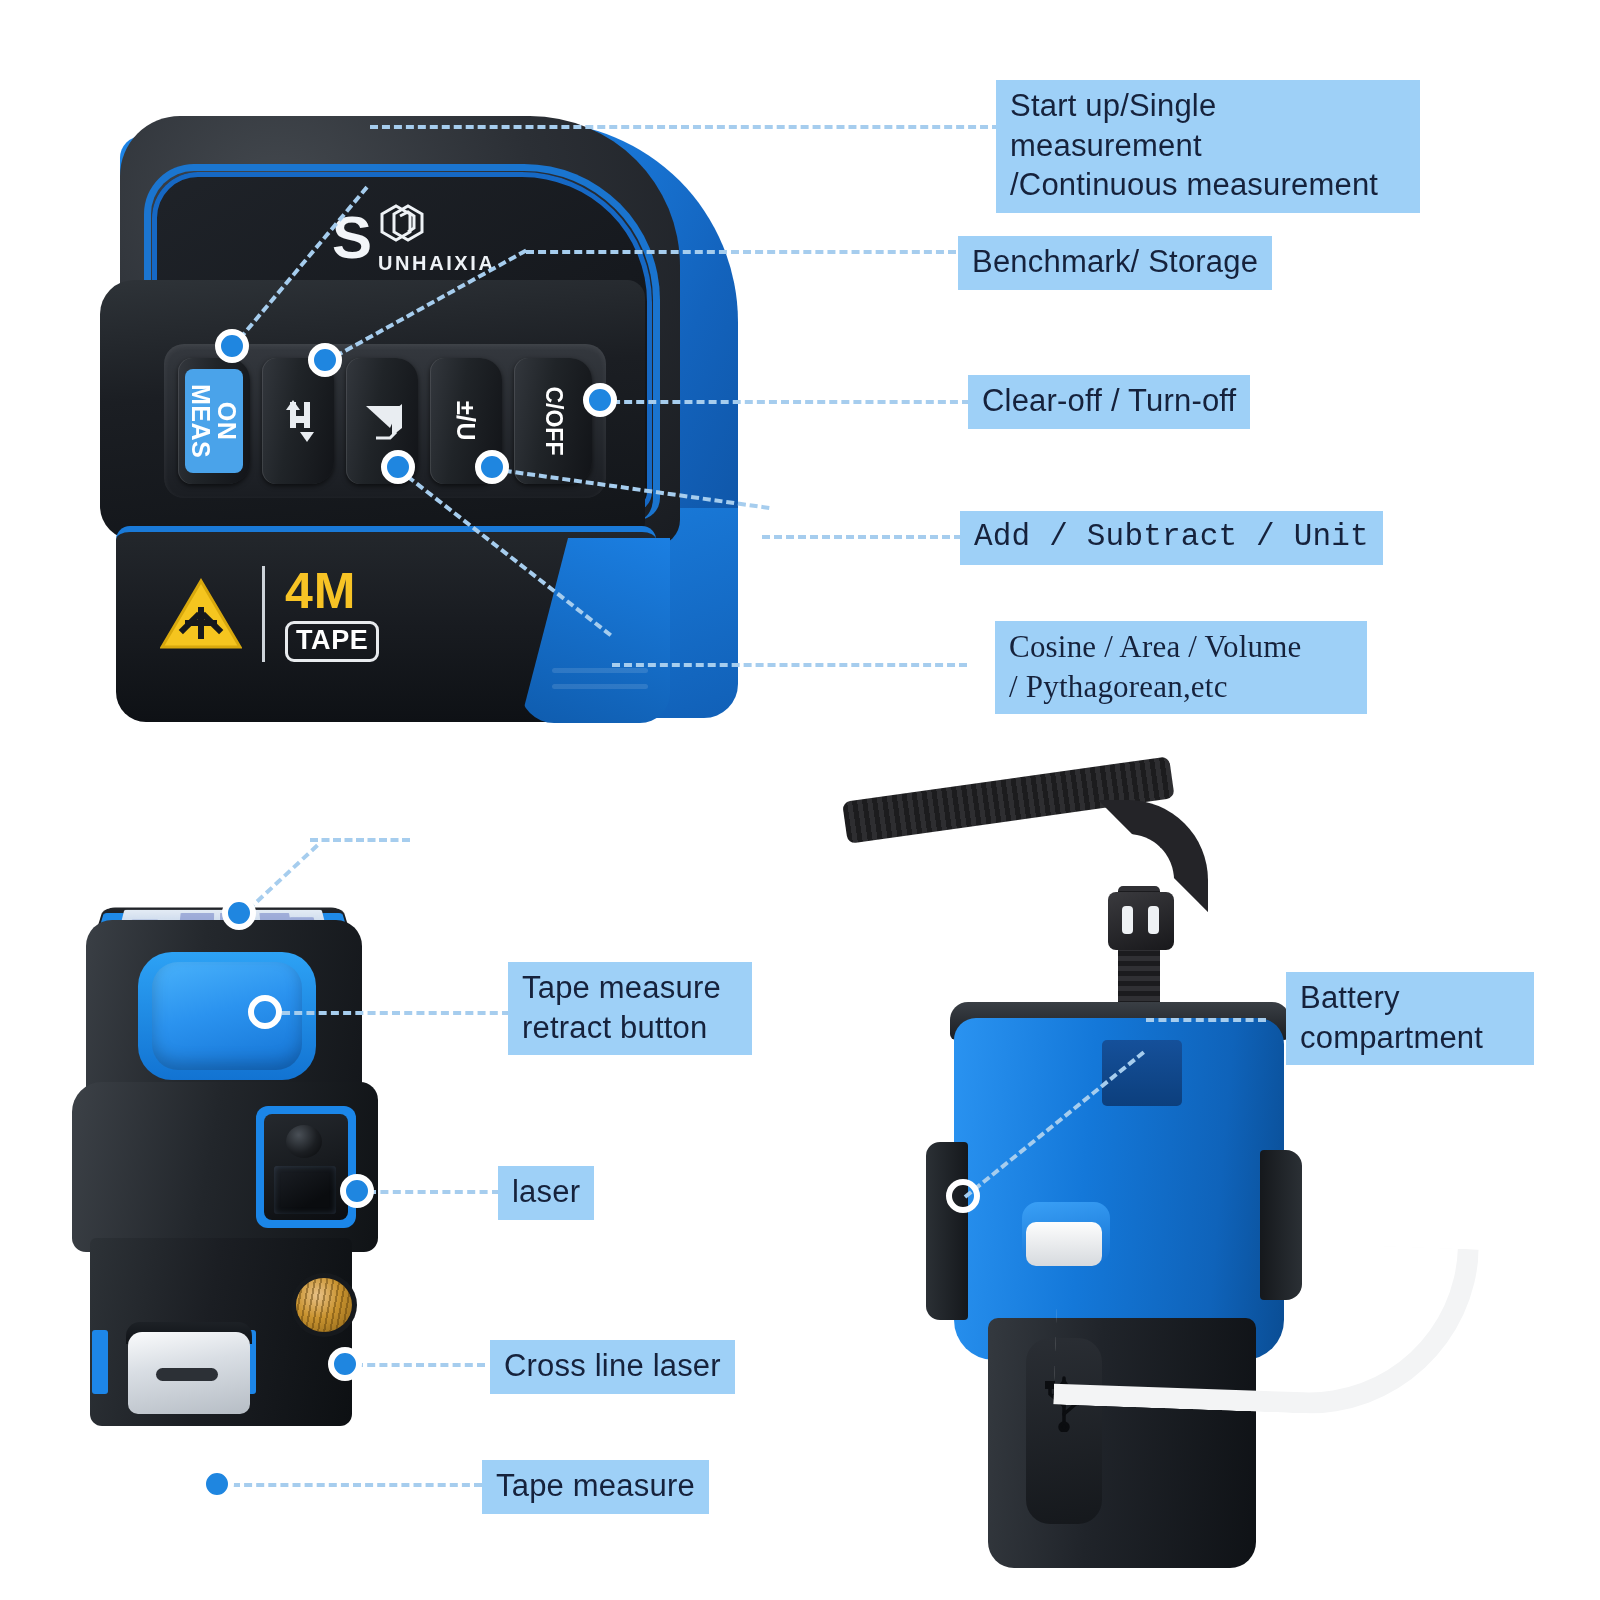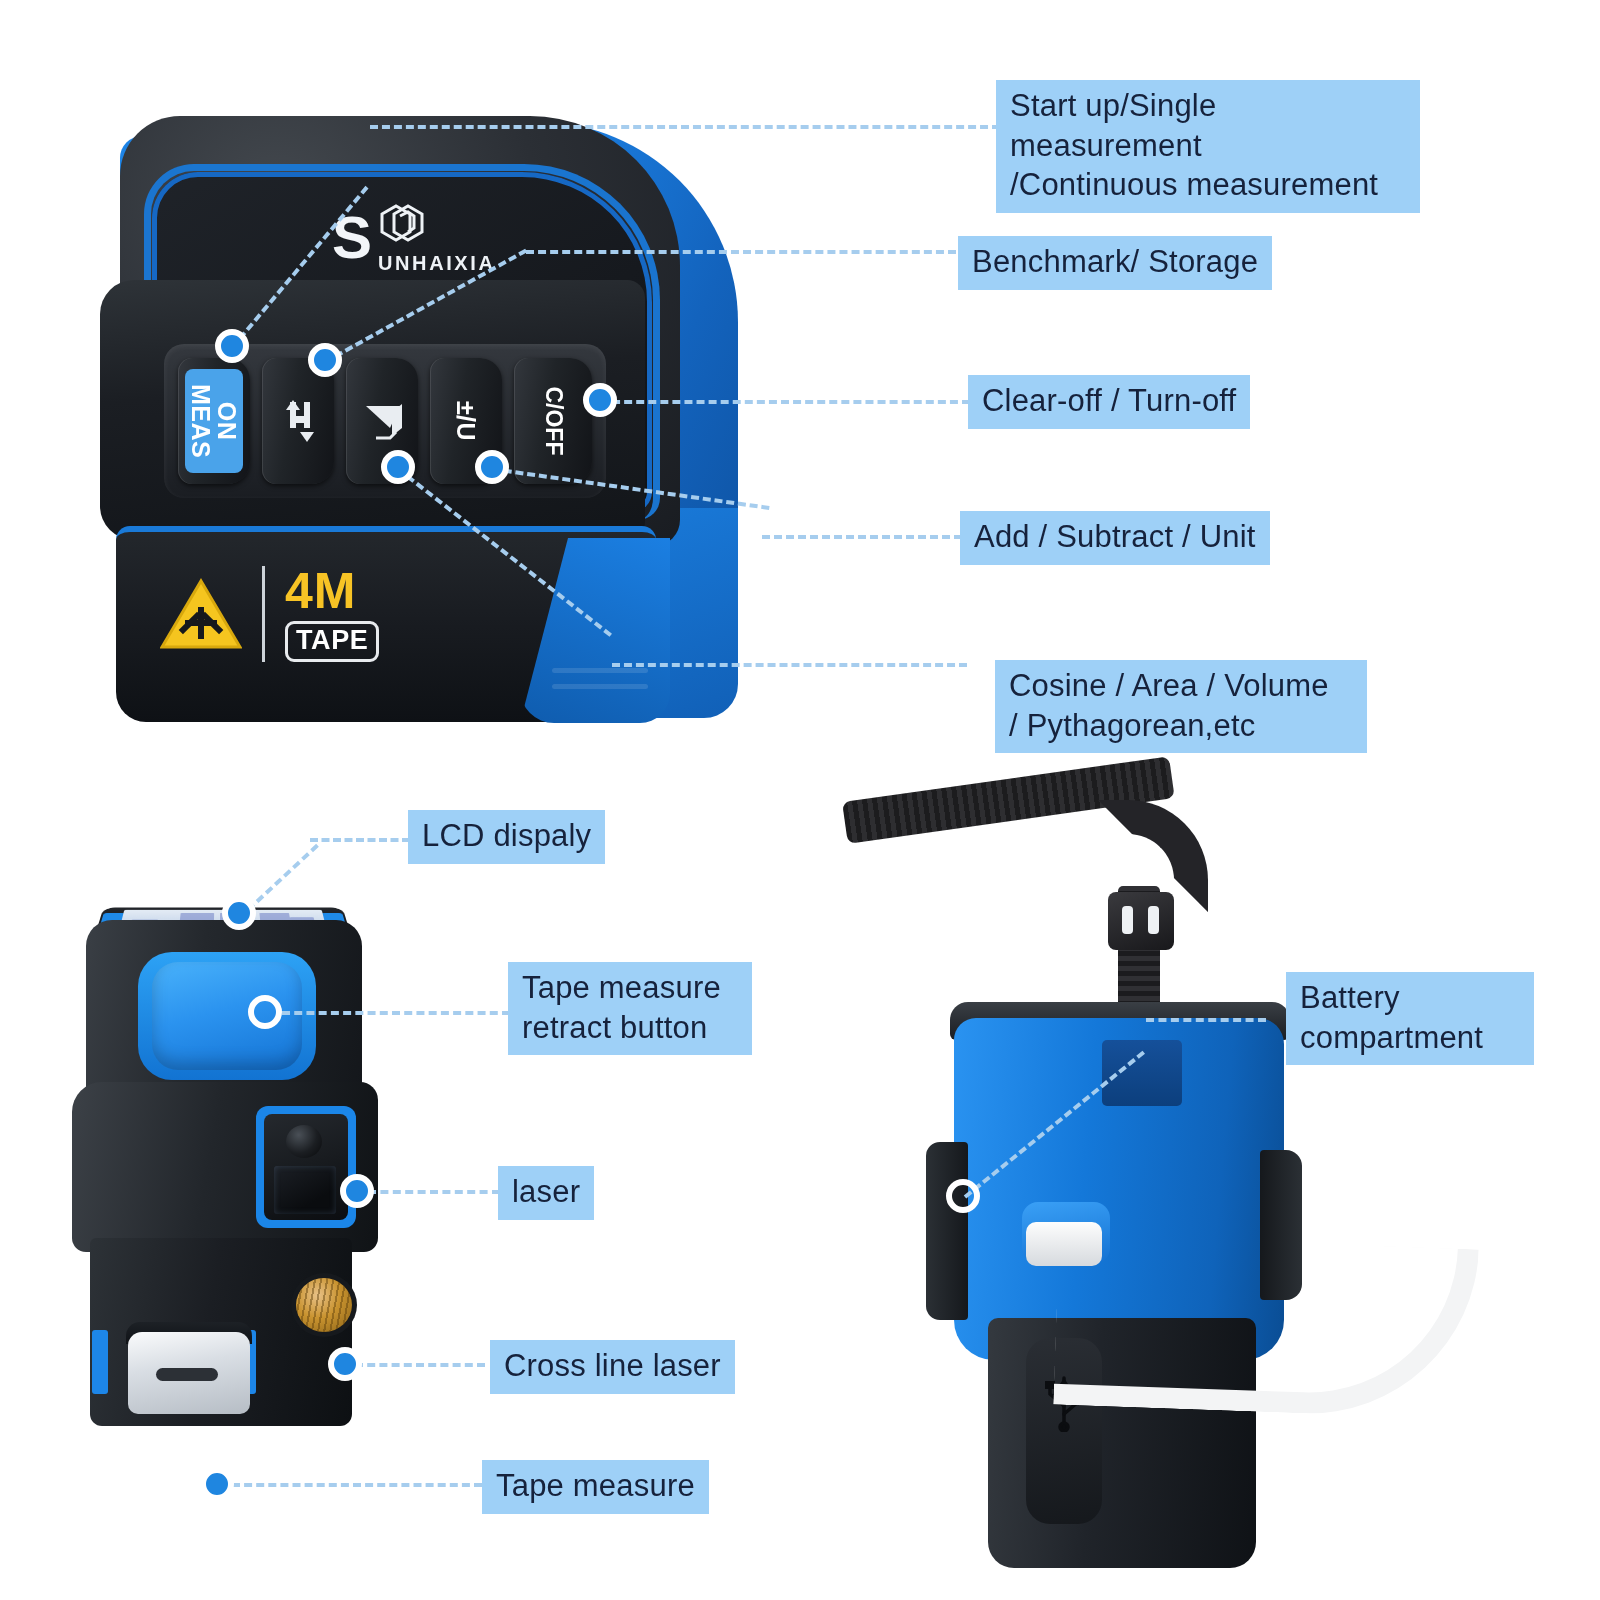--- a/index.html
+++ b/index.html
@@ -533,25 +533,24 @@
   <div class="dot" style="left:200px; top:1467px;"></div>
 
   <div class="dline" style="left:965px; top:1195px; width:230px; transform: rotate(-39deg);"></div>
   <div class="dline" style="left:1146px; top:1018px; width:120px;"></div>
   <div class="dot ring" style="left:946px; top:1179px;"></div>
 
   <div class="label" style="left:996px; top:80px; width:424px;">Start up/Single measurement
 /Continuous measurement</div>
   <div class="label" style="left:958px; top:236px;">Benchmark/ Storage</div>
   <div class="label" style="left:968px; top:375px;">Clear-off / Turn-off</div>
-  <div class="label" style="left:960px; top:511px;">Add / Subtract / Unit</div>
-  <div class="label" style="left:995px; top:660px; width:372px;">Cosine / Area / Volume
+  <div class="label" style="left:960px; top:511px;font-family:Liberation Mono, monospace;">Add / Subtract / Unit</div>
+  <div class="label" style="left:995px; top:621px; width:372px;font-family:Liberation Serif, serif;">Cosine / Area / Volume
 / Pythagorean,etc</div>
 
-  <div class="label" style="left:408px; top:810px;">LCD dispaly</div>
   <div class="label" style="left:508px; top:962px; width:244px;">Tape measure
 retract button</div>
   <div class="label" style="left:498px; top:1166px;">laser</div>
   <div class="label" style="left:490px; top:1340px;">Cross line laser</div>
   <div class="label" style="left:482px; top:1460px;">Tape measure</div>
 
   <div class="label" style="left:1262px; top:972px; width:248px;margin-left:24px;">Battery
 compartment</div>
 
 </div>

